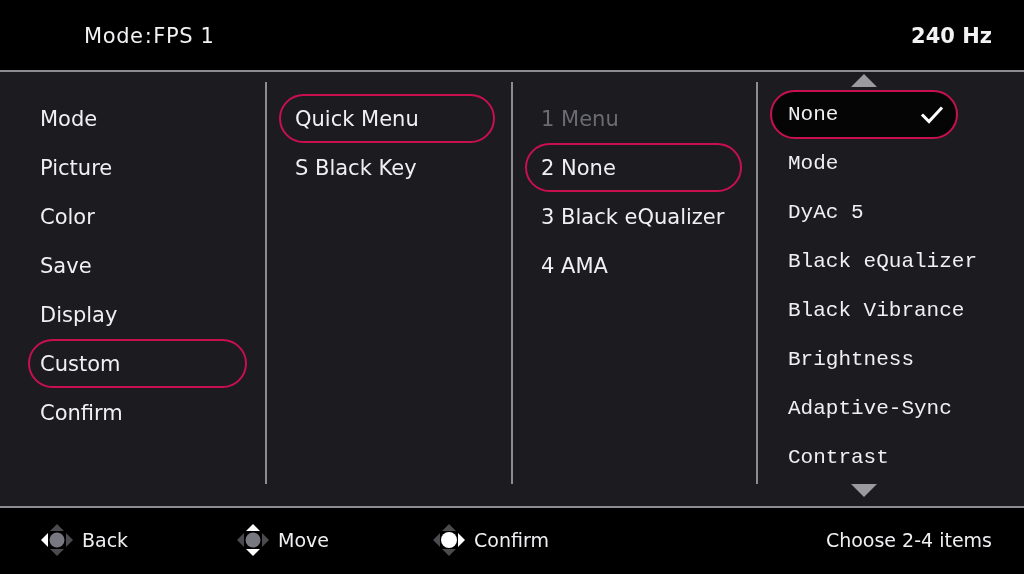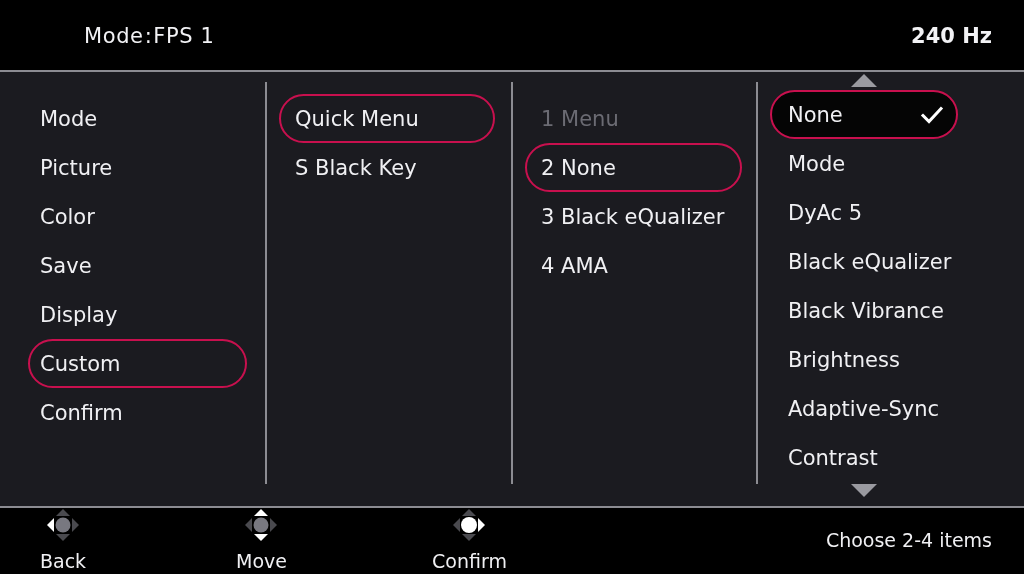--- a/index.html
+++ b/index.html
@@ -77,21 +77,21 @@
 
   .col {
     position: relative;
     box-sizing: border-box;
     height: 100%;
     padding-top: 18px;
   }
   .col-1 { width: 265px; }
   .col-2 { width: 246px; }
   .col-3 { width: 245px; }
-  .col-4 { width: 216px; }
+  .col-4 { width: 216px; font-family: Liberation Mono, monospace; }
 
   .col-sep {
     position: absolute;
     top: 10px;
     bottom: 22px;
     width: 2px;
     background: #8c8c92;
   }
   .col-2 .col-sep { left: 0; }
   .col-3 .col-sep { left: 0; }
@@ -190,21 +190,20 @@
     height: 2px;
     background: #8c8c92;
   }
   .hint {
     position: absolute;
     top: 50%;
     transform: translateY(-50%);
     display: flex;
     align-items: center;
     gap: 8px;
-    flex-direction: column;
   }
   .hint-1 { left: 40px; }
   .hint-2 { left: 236px; }
   .hint-3 { left: 432px; }
   .hint-label {
     font-size: 19px;
     color: #f0f0f3;
     white-space: nowrap;
   }
   .footer-note {

